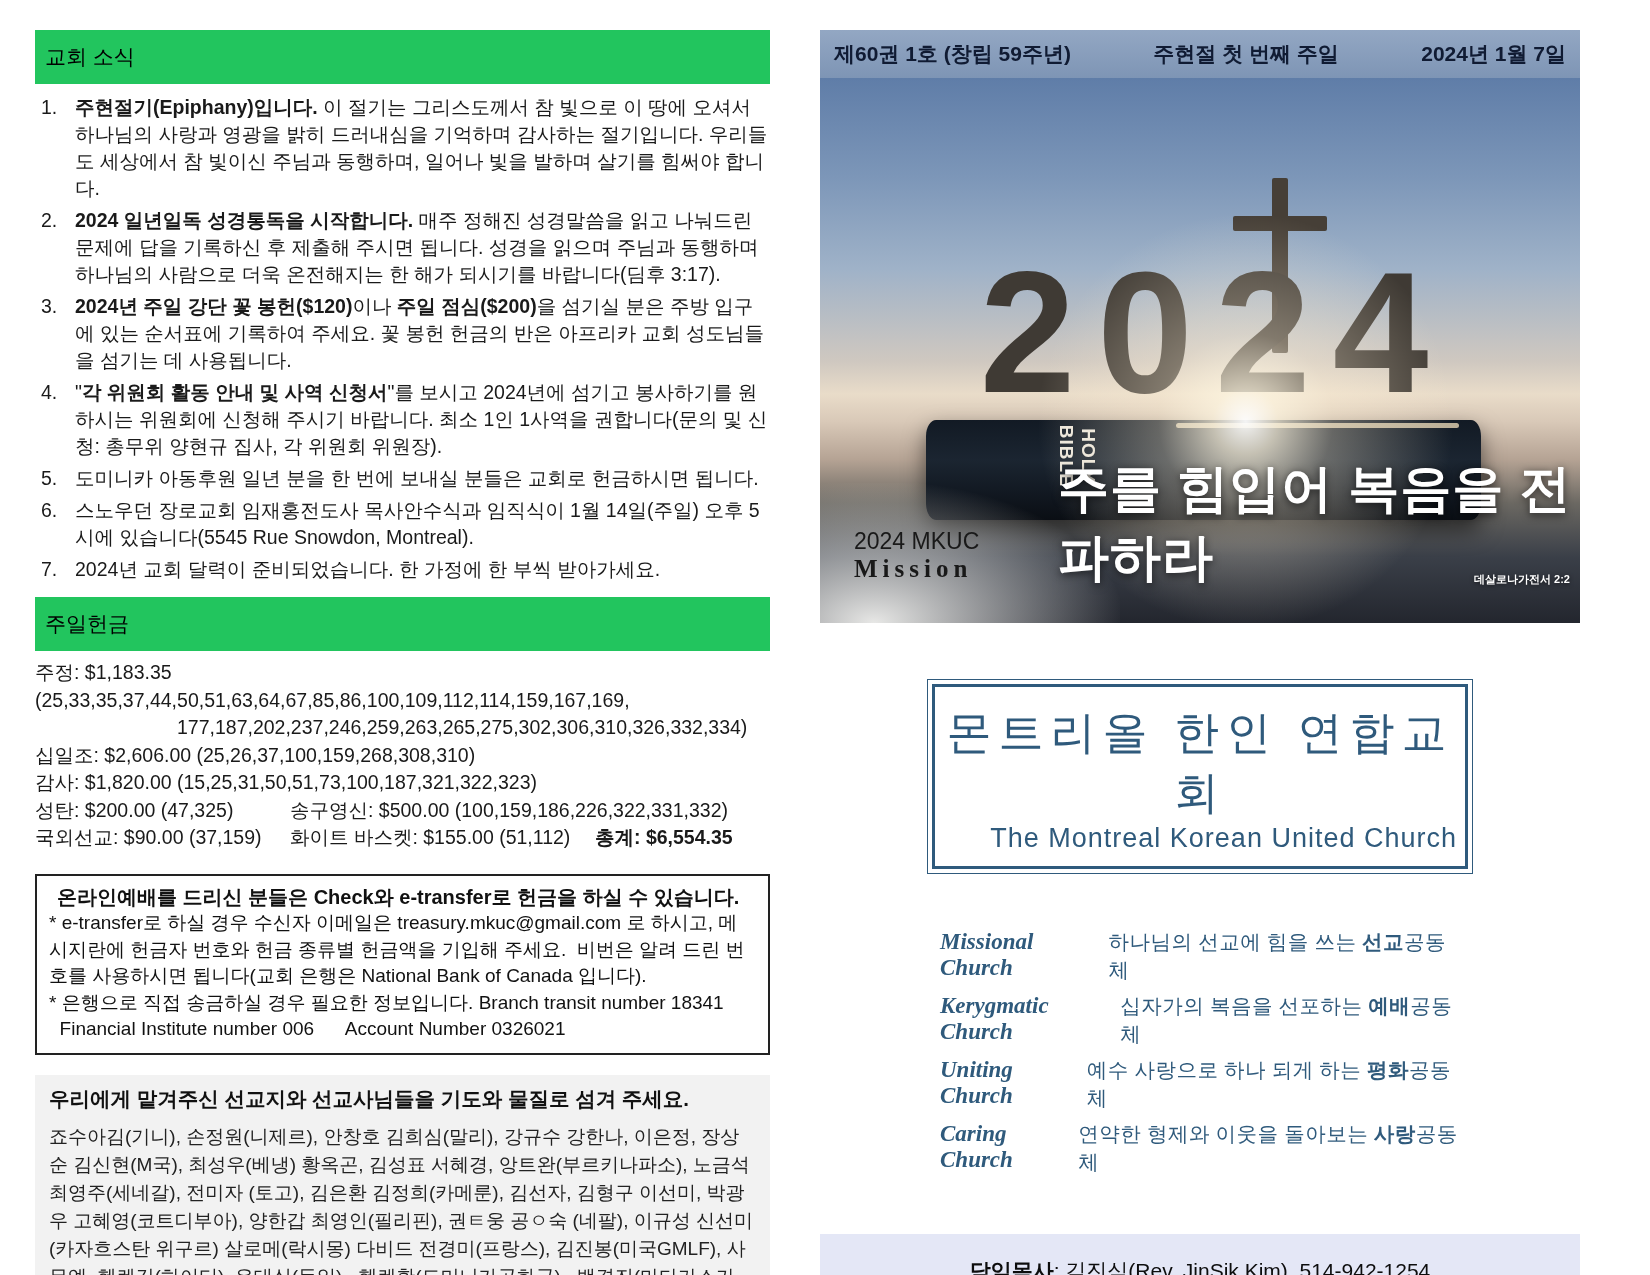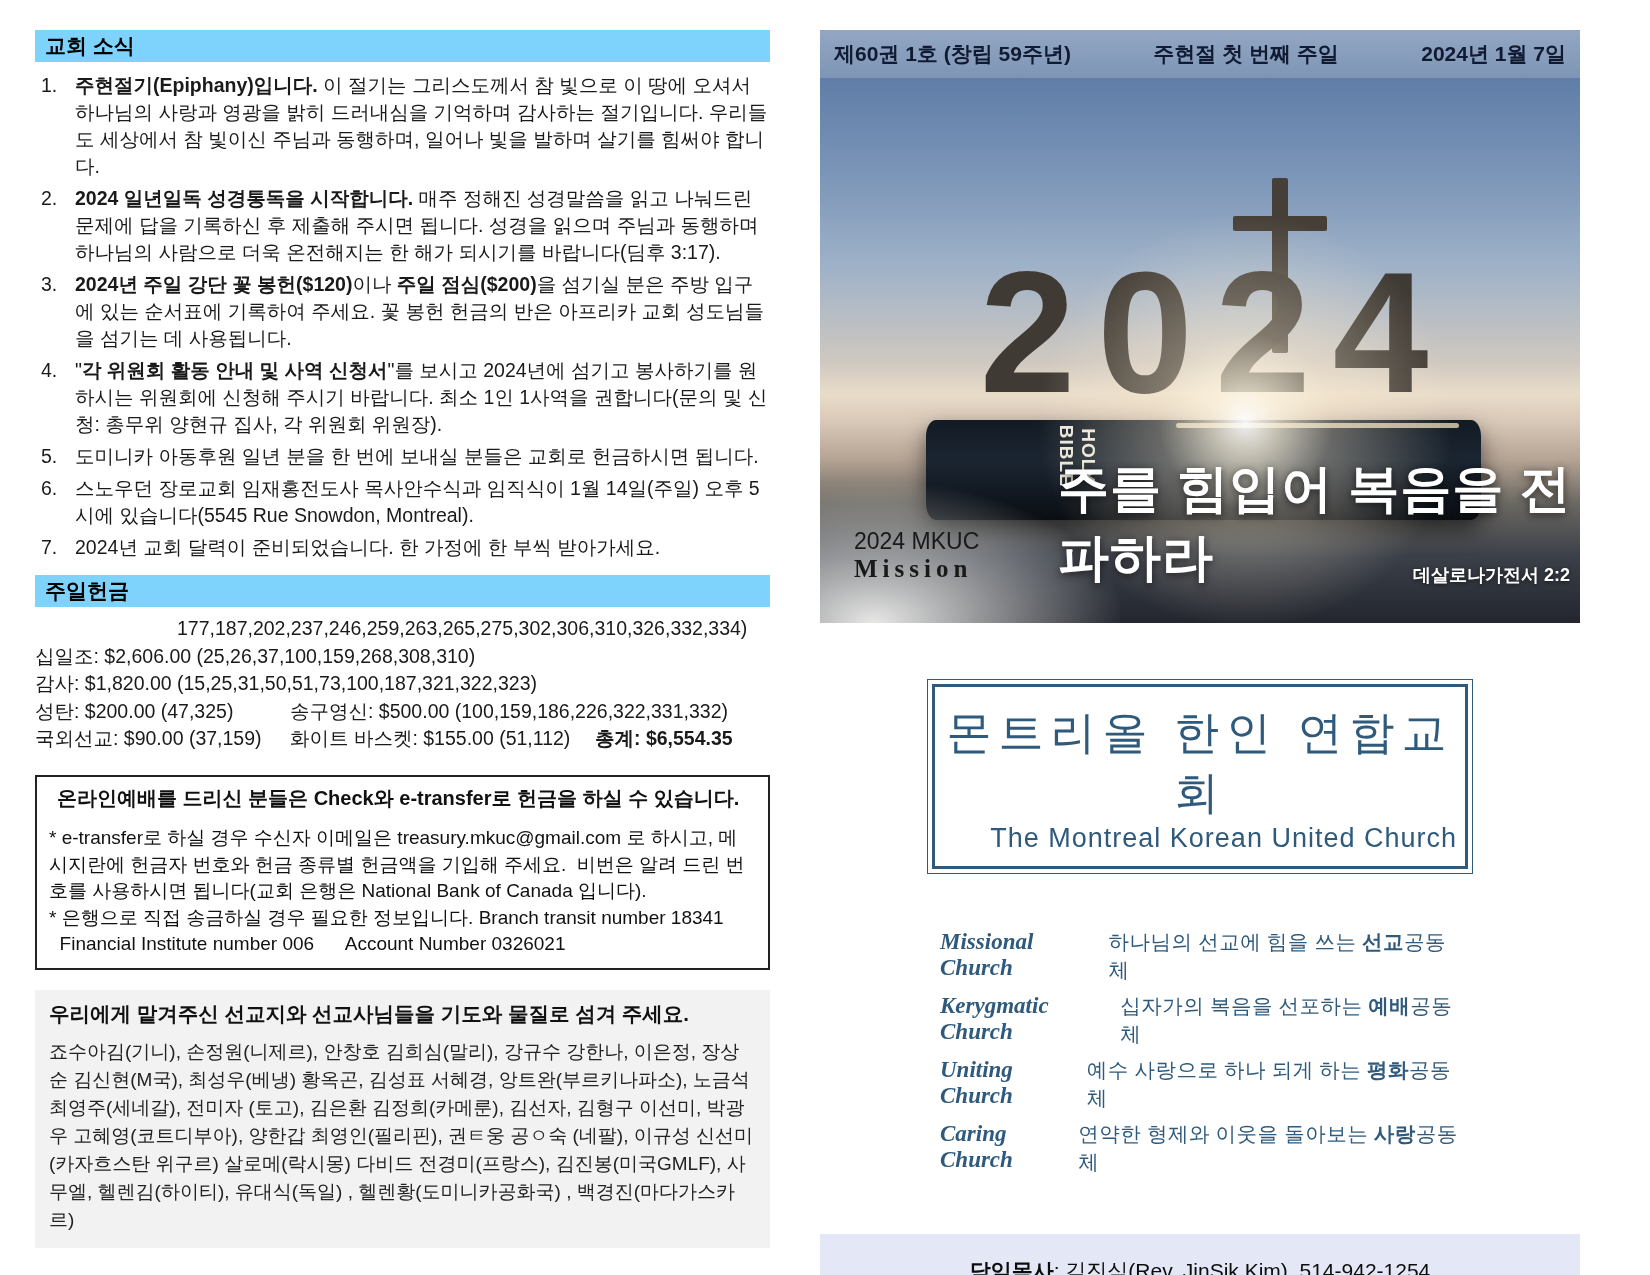--- a/index.html
+++ b/index.html
@@ -2,37 +2,37 @@
 <html><head>
 <meta charset="utf-8">
 <style>
   * { margin:0; padding:0; box-sizing:border-box; }
   html,body { background:#888; }
   body { font-family:"Liberation Sans","DejaVu Sans",sans-serif; }
   .page { position:relative; width:1650px; height:1275px; background:#ffffff; margin:0 auto; overflow:hidden; }
 
   
   .left-col { position:absolute; left:35px; top:30px; width:735px; }
-  .section-bar { background:#7dd3fc; font-weight:bold; font-size:21px; padding:2px 10px; color:#000; }
+  .section-bar { background:#22c55e; font-weight:normal; font-size:21px; padding:13px 10px; color:#000; }
   .seg, .seg span, .seg b { white-space:pre-wrap; }
 
   .news-list { margin:10px 0 14px 0; }
   .news-item { display:flex; font-size:19.5px; line-height:27px; margin-bottom:5px; color:#1a1a1a; }
   .news-item .num { width:40px; flex:0 0 40px; padding-left:6px; }
   .news-item .txt { flex:1; }
 
   .offering { margin:8px 0 0 0; font-size:19.5px; line-height:27.5px; color:#1a1a1a; }
   .off-indent { padding-left:142px; }
   .off-cols { display:flex; }
   .off-cols .c1 { width:255px; }
   .off-cols .c2 { flex:1; }
   .off-cols .c3 { width:175px; font-weight:bold; }
 
   .online-box { border:2px solid #222; margin-top:22px; padding:8px 12px 10px 12px; font-size:19px; line-height:26.5px; color:#111; }
-  .online-box .hd { font-weight:bold; font-size:20px; padding-left:8px; margin-bottom:14px; }
+  .online-box .hd { font-weight:bold; font-size:20px; padding-left:8px; margin-bottom:0; }
 
   .mission-box { margin-top:20px; background:#f2f2f2; padding:10px 14px 14px 14px; }
   .mission-box .hd { font-weight:bold; font-size:20.5px; margin-bottom:10px; color:#111; }
   .mission-box .body { font-size:19px; line-height:28px; color:#222; }
 
   
   .right-col { position:absolute; left:820px; top:30px; width:760px; }
 
   .masthead { height:48px; background:linear-gradient(180deg,#93a7c3,#7e95b5); display:flex; align-items:center; justify-content:space-between; padding:0 14px; font-weight:bold; font-size:21px; color:#101b33; }
 
@@ -46,21 +46,21 @@
   .bible::before { content:""; position:absolute; top:3px; left:45%; right:4%; height:5px; background:#d8c9ac; border-radius:3px; opacity:.85; }
   .bible-title { position:absolute; left:120px; top:14px; transform:rotate(90deg); transform-origin:center; color:#ece7dc; font-weight:bold; font-size:19px; line-height:1.15; text-align:center; letter-spacing:1px; }
   .glare { position:absolute; inset:0; z-index:5; pointer-events:none;
     background:radial-gradient(circle at 56% 63%, rgba(255,255,255,0.95) 0%, rgba(255,246,224,0.75) 6%, rgba(255,240,214,0.35) 16%, rgba(255,240,214,0) 38%); }
   .light-patch { position:absolute; left:0; bottom:0; width:300px; height:140px; z-index:5;
     background:radial-gradient(ellipse at 18% 100%, rgba(242,242,240,0.95), rgba(242,242,240,0) 72%); }
   .brand { position:absolute; left:34px; bottom:40px; z-index:6; color:#191919; }
   .brand .l1 { font-size:23px; }
   .brand .l2 { font-size:25px; font-weight:bold; letter-spacing:5px;font-family:Liberation Serif, serif; }
   .slogan { position:absolute; left:238px; bottom:30px; z-index:6; color:#fff; font-size:51px; font-weight:bold; letter-spacing:1px; text-shadow:0 2px 8px rgba(0,0,0,0.65); }
-  .verse { position:absolute; right:10px; bottom:36px; z-index:6; color:#fff; font-size:18px; font-weight:bold; text-shadow:0 1px 4px rgba(0,0,0,0.6); }
+  .verse { position:absolute; right:10px; bottom:36px; z-index:6; color:#fff; font-size:11px; font-weight:bold; text-shadow:0 1px 4px rgba(0,0,0,0.6); }
 
   .name-box-outer { margin:56px auto 0 auto; width:546px; border:1.5px solid #2f5a7c; padding:4px; }
   .name-box-inner { border:3px solid #2f5a7c; text-align:center; padding:16px 8px 12px 8px; }
   .name-ko { font-size:45px; font-weight:normal; color:#2f5a7c; letter-spacing:7px; }
   .name-en { font-size:27px; font-weight:normal; color:#2f5a7c; letter-spacing:1px;text-align:right; }
 
   .identity { margin:54px auto 8px auto; width:520px; }
   .identity .line { display:flex; justify-content:space-between; align-items:baseline; margin:8px 0; color:#2f5a7c; }
   .identity .en { font-family:"Liberation Serif","DejaVu Serif",serif; font-style:italic; font-weight:bold; font-size:23px; }
   .identity .ko { font-family:"Liberation Serif","DejaVu Serif",serif; font-size:20.5px; letter-spacing:0.5px; }
@@ -104,20 +104,21 @@
       </div>
       <div class="news-item">
         <span class="num">7.</span>
         <span class="txt seg"><span>2024년 교회 달력이 준비되었습니다. 한 가정에 한 부씩 받아가세요.</span></span>
       </div>
     </div>
 
     <div class="section-bar">주일헌금</div>
 
     <div class="offering">
+      <div>주정: $1,183.35 (25,33,35,37,44,50,51,63,64,67,85,86,100,109,112,114,159,167,169,</div>
       <div class="off-indent">177,187,202,237,246,259,263,265,275,302,306,310,326,332,334)</div>
       <div>십일조: $2,606.00 (25,26,37,100,159,268,308,310)</div>
       <div>감사: $1,820.00 (15,25,31,50,51,73,100,187,321,322,323)</div>
       <div class="off-cols">
         <span class="c1">성탄: $200.00 (47,325)</span>
         <span class="c2">송구영신: $500.00 (100,159,186,226,322,331,332)</span>
       </div>
       <div class="off-cols">
         <span class="c1">국외선교: $90.00 (37,159)</span>
         <span class="c2">화이트 바스켓: $155.00 (51,112)</span>

